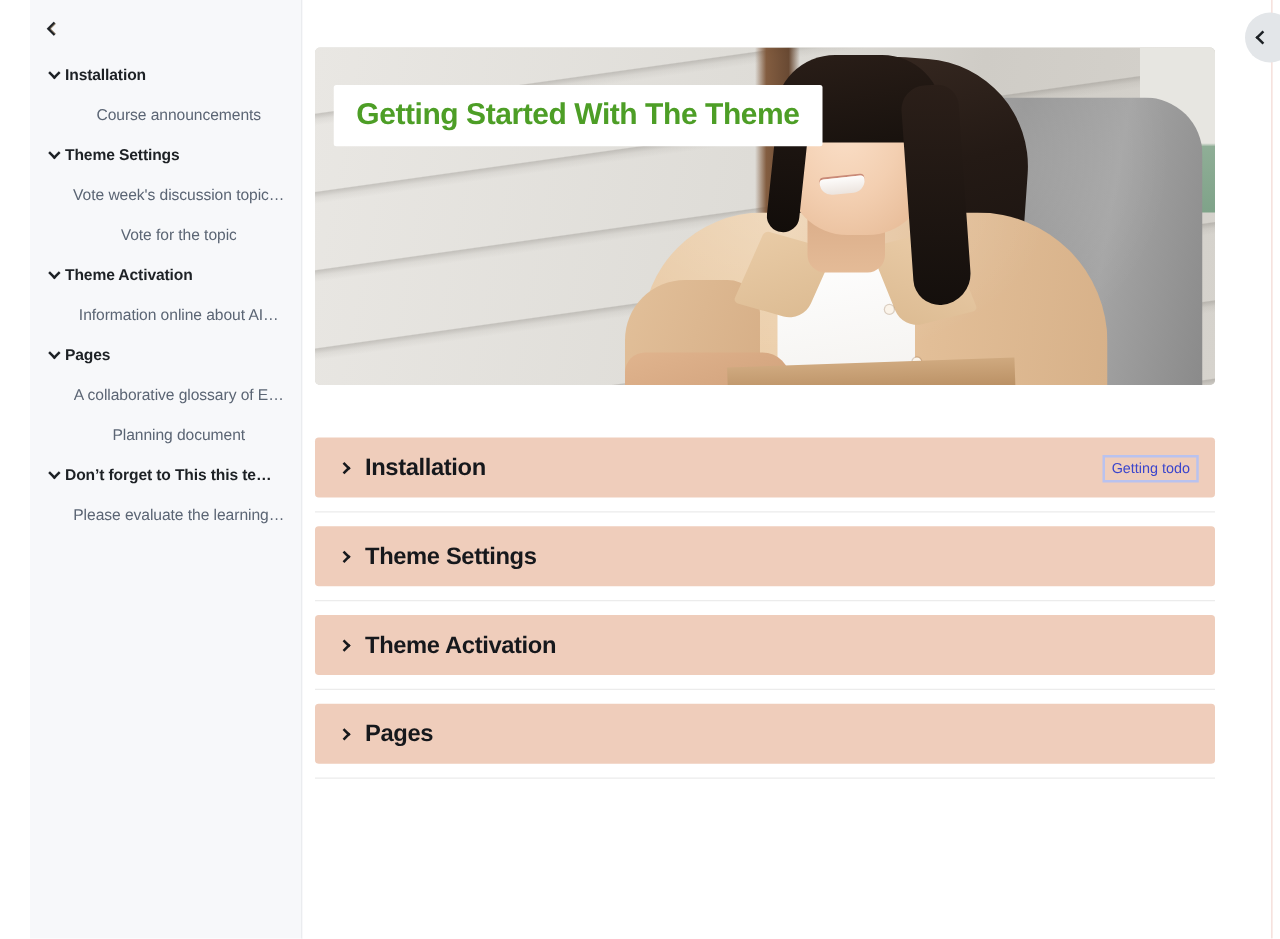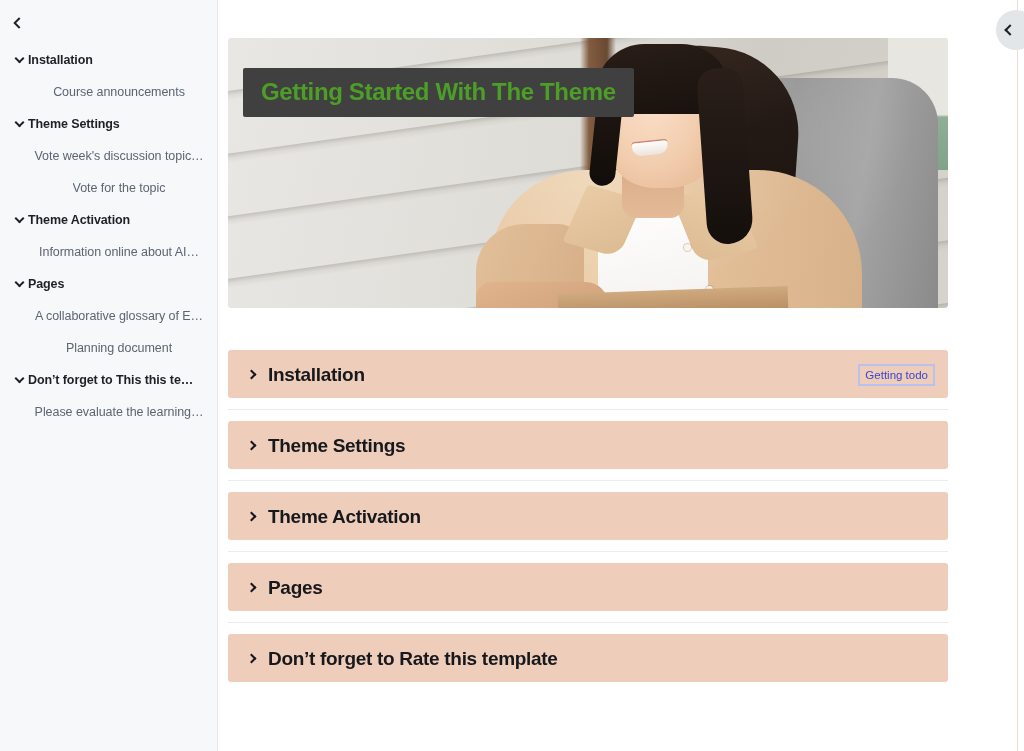--- a/index.html
+++ b/index.html
@@ -9,20 +9,21 @@
     overflow: hidden;
     background: #ffffff;
     font-family: "Liberation Sans", sans-serif;
   }
 
   #app {
     position: relative;
     width: 1024px; height: 751px;
     display: flex;
     background: #ffffff;
+    padding-left: 24px;
   }
 
   
   #sidebar {
     position: relative;
     width: 218px;
     height: 751px;
     flex: 0 0 218px;
     background: #f7f8fa;
     border-right: 1px solid #e6e8ec;
@@ -323,21 +324,21 @@
     position: absolute;
     width: 7px; height: 7px;
     border-radius: 50%;
     background: #fbf4ea;
     box-shadow: 0 0 0 1px rgba(160,125,92,0.35);
   }
 
   #banner-title-box {
     position: absolute;
     left: 15px; top: 30px;
-    background: #404040;
+    background: #ffffff;
     padding: 11px 18px 12px 18px;
     border-radius: 2px;
     z-index: 4;
   }
   #banner-title {
     font-size: 24px;
     font-weight: 700;
     color: #4d9e26;
     letter-spacing: -0.35px;
     white-space: nowrap;
@@ -550,24 +551,16 @@
           <div class="acc-header">
             <span class="acc-chev">
               <i></i>
             </span>
             <span class="acc-title">Pages</span>
           </div>
         </div>
         <div class="acc-gap"></div>
         <div class="acc-sep"></div>
         <div class="acc-gap"></div>
-        <div class="acc-item">
-          <div class="acc-header">
-            <span class="acc-chev">
-              <i></i>
-            </span>
-            <span class="acc-title">Don’t forget to Rate this template</span>
-          </div>
-        </div>
       </div>
 
   </section>
 </div>
 
 </body></html>

